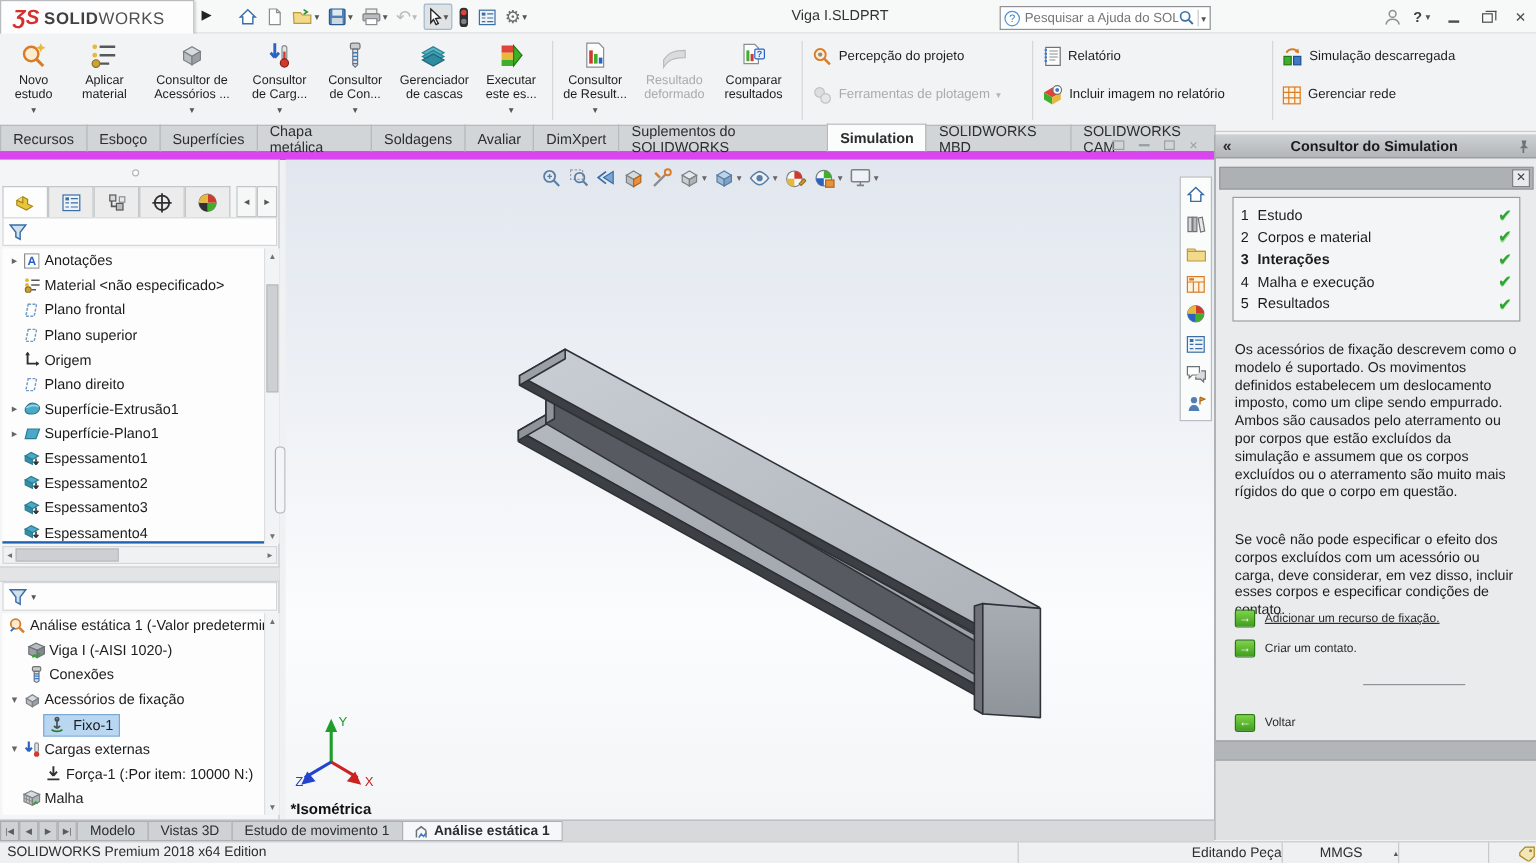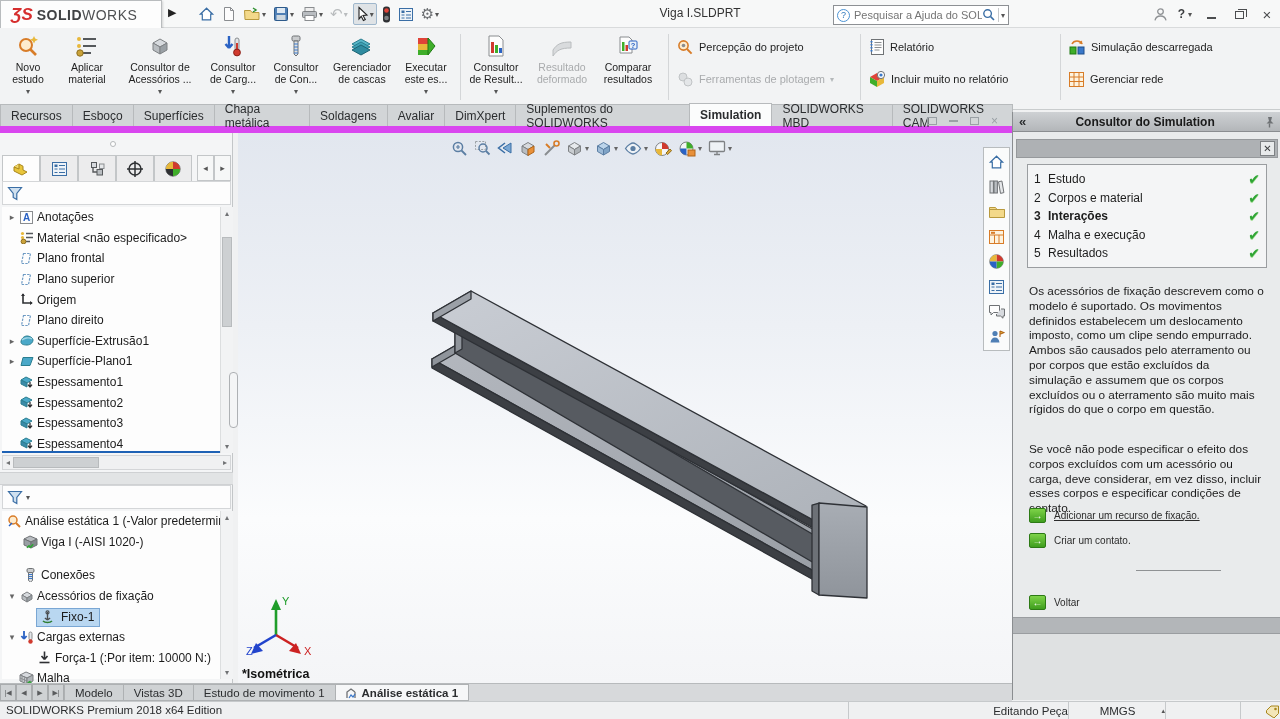--- a/index.html
+++ b/index.html
@@ -351,21 +351,21 @@
         <span>Relatório</span>
       </div>
       <div class="ritem" style="margin-top:10px;">
         <svg width="18" height="18" viewBox="0 0 18 18">
             <path d="M2 7l7-4 7 4-7 4z" fill="#e04338"></path>
             <path d="M2 7v6l7 4v-6z" fill="#3fae2a"></path>
             <path d="M16 7v6l-7 4v-6z" fill="#e8b83a"></path>
             <circle cx="13" cy="5" r="3.6" fill="#fdfdfd" stroke="#6f7275"></circle>
             <circle cx="13" cy="5" r="1.6" fill="#3a78c9"></circle>
           </svg>
-        <span>Incluir muito no relatório</span>
+        <span>Incluir imagem no relatório</span>
       </div>
     </div>
 
     <div class="rdiv" style="left:1060px;"></div>
 
     <div class="abs" style="left:1068px; top:8px;">
       <div class="ritem">
         <svg width="18" height="18" viewBox="0 0 18 18">
             <rect x="2" y="9" width="6" height="7" fill="#3fae2a" stroke="#1f7a12"></rect>
             <rect x="10" y="9" width="6" height="7" fill="#3a78c9" stroke="#1e4f8a"></rect>
@@ -618,21 +618,21 @@
         <span class="tico">
             <svg width="15" height="14" viewBox="0 0 15 14">
               <path d="M1 4l6-3 7 3-6 3z" fill="#b9bdc1" stroke="#6f7275"></path>
               <path d="M1 4v6l7 3V7z" fill="#9aa0a5" stroke="#6f7275"></path>
               <path d="M8 13l6-3V4L8 7z" fill="#84898d" stroke="#6f7275"></path>
               <path d="M4 12.8l2-2 1.6 1.4 2.6-3" fill="none" stroke="#2fa535" stroke-width="1.6"></path>
             </svg>
           </span>
         <span class="tlbl">Viga I (-AISI 1020-)</span>
       </div>
-      <div class="trow" style="padding-left:20px;margin-top:13px;">
+      <div class="trow" style="padding-left:20px;">
         <span class="tico">
             <svg width="13" height="14" viewBox="0 0 13 14">
               <rect x="3" y="0.5" width="7" height="4" rx="1.5" fill="#caccce" stroke="#6f7275"></rect>
               <path d="M4.5 4.5h4v8l-2 1.5-2-1.5z" fill="#e0e2e4" stroke="#6f7275"></path>
               <path d="M4.5 6.5h4M4.5 8.5h4M4.5 10.5h4" stroke="#3a78c9"></path>
             </svg>
           </span>
         <span class="tlbl">Conexões</span>
       </div>
       <div class="trow">

